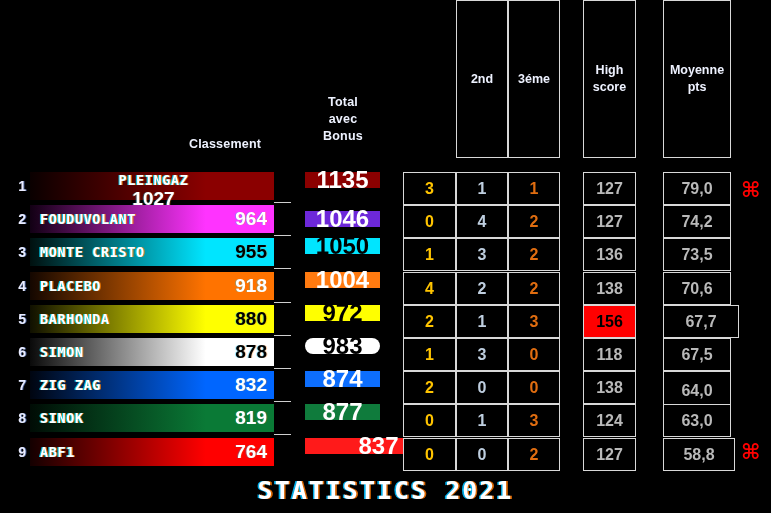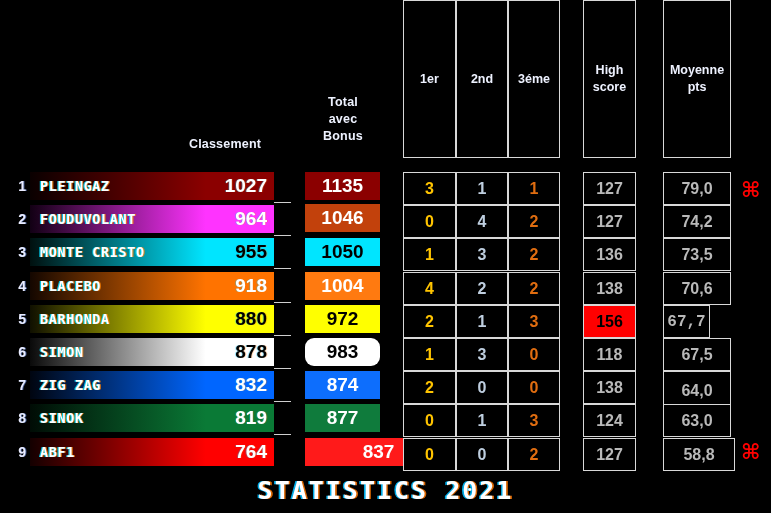--- a/index.html
+++ b/index.html
@@ -46,23 +46,23 @@
     text-shadow:-1.2px 0 0 rgba(0,220,255,.85), 1.2px 0 0 rgba(255,130,0,.75);
   }
   .bar-score{
     font-weight:bold;font-size:19px;white-space:nowrap;
     text-shadow:-1px 0 0 rgba(0,200,255,.35), 1px 0 0 rgba(255,120,0,.3);
   }
   .tick{position:absolute;left:274px;height:1px;width:17px;background:#cfcfcf;}
 
   
   .total-cell{
-    position:absolute;left:305px;width:75px;height:28px;
+    position:absolute;left:305px;width:75px;height:16px;
     display:flex;align-items:center;justify-content:center;
-    font-weight:bold;font-size:19px;
+    font-weight:bold;font-size:24px;
   }
 
   
   .stat-cell{
     position:absolute;box-sizing:border-box;border:1px solid #d8d8d8;
     display:flex;align-items:center;justify-content:center;
     font-weight:bold;font-size:16px;background:#000;
   }
   .c1{color:#ffc400;}
   .c2{color:#bfcfe0;}
@@ -90,57 +90,56 @@
 <div id="stage">
 
   <div class="hdr" id="classement-hdr">Classement</div>
 
   <div class="hdr" id="total-hdr">
     <div>Total</div>
     <div>avec</div>
     <div>Bonus</div>
   </div>
 
-  <div class="stat-hdr-box" style="left:403px;top:0px;width:53px;height:158px;">1er</div>
   <div class="stat-hdr-box" style="left:456px;top:0px;width:52px;height:158px;">2nd</div>
   <div class="stat-hdr-box" style="left:508px;top:0px;width:52px;height:158px;">3éme</div>
 
   <div class="stat-hdr-box" style="left:583px;top:0px;width:53px;height:158px;flex-direction:column;">
     <span>High</span>
     <span>score</span>
   </div>
   <div class="stat-hdr-box" style="left:663px;top:0px;width:68px;height:158px;flex-direction:column;">
     <span>Moyenne</span>
     <span>pts</span>
   </div>
 
   <div id="body-layer">
       <div class="rank-row" style="top: 172px;">
         <div class="rank-num">1</div>
-        <div class="bar" style="background: linear-gradient(90deg, rgb(10, 0, 0) 0%, rgb(139, 0, 0) 72%, rgb(139, 0, 0) 100%);">
+        <div class="bar" style="background: linear-gradient(90deg, rgb(10, 0, 0) 0%, rgb(139, 0, 0) 72%, rgb(139, 0, 0) 100%); flex-direction: column;">
           <span class="bar-name">PLEINGAZ</span>
           <span class="bar-score" style="color: rgb(255, 255, 255);">1027</span>
         </div>
       </div>
       <div class="tick" style="top: 202px; position: absolute;"></div>
       <div class="total-cell" style="top: 172px; background: rgb(139, 0, 0); color: rgb(255, 255, 255);">1135</div>
       <div class="stat-cell c1" style="left: 403px; top: 172px; width: 53px; height: 33px;">3</div>
       <div class="stat-cell c2" style="left: 456px; top: 172px; width: 52px; height: 33px;">1</div>
       <div class="stat-cell c3" style="left: 508px; top: 172px; width: 52px; height: 33px;">1</div>
       <div class="stat-cell chs" style="left: 583px; top: 172px; width: 53px; height: 33px;">127</div>
       <div class="stat-cell cmoy" style="left: 663px; top: 172px; width: 68px; height: 33px;">79,0</div>
       <div class="rank-row" style="top: 205px;">
         <div class="rank-num">2</div>
         <div class="bar" style="background: linear-gradient(90deg, rgb(18, 0, 20) 0%, rgb(255, 51, 255) 72%, rgb(255, 51, 255) 100%);">
           <span class="bar-name">FOUDUVOLANT</span>
           <span class="bar-score" style="color: rgb(255, 255, 255);">964</span>
         </div>
       </div>
       <div class="tick" style="top: 235px; position: absolute;"></div>
-      <div class="total-cell" style="top: 204px; background: #c2410c; color: rgb(255, 255, 255);">1046</div>
+      <div class="total-cell" style="top: 211px; background: #6d28d9; color: rgb(255, 255, 255);">1046</div>
       <div class="stat-cell c1" style="left: 403px; top: 205px; width: 53px; height: 33px;">0</div>
       <div class="stat-cell c2" style="left: 456px; top: 205px; width: 52px; height: 33px;">4</div>
       <div class="stat-cell c3" style="left: 508px; top: 205px; width: 52px; height: 33px;">2</div>
       <div class="stat-cell chs" style="left: 583px; top: 205px; width: 53px; height: 33px;">127</div>
       <div class="stat-cell cmoy" style="left: 663px; top: 205px; width: 68px; height: 33px;">74,2</div>
       <div class="rank-row" style="top: 238px;">
         <div class="rank-num">3</div>
         <div class="bar" style="background: linear-gradient(90deg, rgb(0, 16, 15) 0%, rgb(0, 229, 255) 72%, rgb(0, 229, 255) 100%);">
           <span class="bar-name">MONTE CRISTO</span>
           <span class="bar-score" style="color: rgb(0, 0, 0);">955</span>
@@ -173,21 +172,21 @@
           <span class="bar-name">BARHONDA</span>
           <span class="bar-score" style="color: rgb(0, 0, 0);">880</span>
         </div>
       </div>
       <div class="tick" style="top: 335px; position: absolute;"></div>
       <div class="total-cell" style="top: 305px; background: rgb(255, 255, 0); color: rgb(0, 0, 0);">972</div>
       <div class="stat-cell c1" style="left: 403px; top: 305px; width: 53px; height: 33px;">2</div>
       <div class="stat-cell c2" style="left: 456px; top: 305px; width: 52px; height: 33px;">1</div>
       <div class="stat-cell c3" style="left: 508px; top: 305px; width: 52px; height: 33px;">3</div>
       <div class="stat-cell chs hs-hot" style="left: 583px; top: 305px; width: 53px; height: 33px;">156</div>
-      <div class="stat-cell cmoy" style="left: 663px; top: 305px; width: 47px; height: 33px; font-family: Liberation Mono, monospace;">67,7</div>
+      <div class="stat-cell cmoy" style="left: 663px; top: 305px; width: 76px; height: 33px;">67,7</div>
       <div class="rank-row" style="top: 338px;">
         <div class="rank-num">6</div>
         <div class="bar" style="background: linear-gradient(90deg, rgb(10, 10, 10) 0%, rgb(255, 255, 255) 72%, rgb(255, 255, 255) 100%);">
           <span class="bar-name">SIMON</span>
           <span class="bar-score" style="color: rgb(0, 0, 0);">878</span>
         </div>
       </div>
       <div class="tick" style="top: 368px; position: absolute;"></div>
       <div class="total-cell" style="top: 338px; background: rgb(255, 255, 255); color: rgb(0, 0, 0); border-radius: 9px;">983</div>
       <div class="stat-cell c1" style="left: 403px; top: 338px; width: 53px; height: 33px;">1</div>

